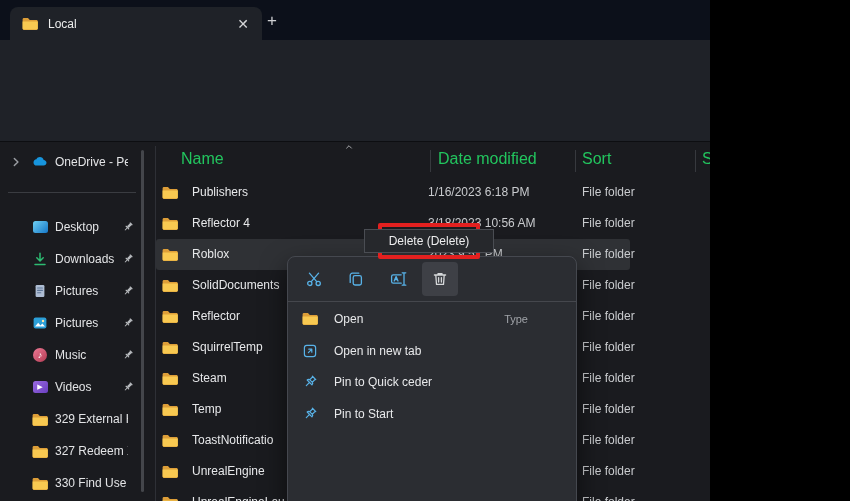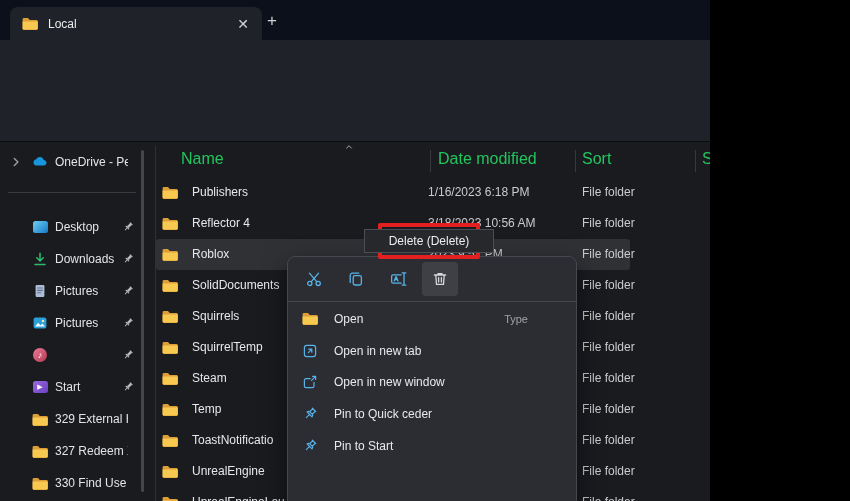--- a/index.html
+++ b/index.html
@@ -400,29 +400,30 @@
           </span>
         <span class="side-label">Pictures</span>
         <svg class="side-pin">
             <use href="#sym-pin"></use>
           </svg>
       </div>
       <div class="side-item" style="top:198px">
         <span class="side-ic">
             <span class="icon-music">♪</span>
           </span>
+        <span class="side-label">Music</span>
         <svg class="side-pin">
             <use href="#sym-pin"></use>
           </svg>
       </div>
       <div class="side-item" style="top:230px">
         <span class="side-ic">
             <span class="icon-videos">▶</span>
           </span>
-        <span class="side-label">Start</span>
+        <span class="side-label">Videos</span>
         <svg class="side-pin">
             <use href="#sym-pin"></use>
           </svg>
       </div>
       <div class="side-item" style="top:262px">
         <span class="side-ic">
             <svg width="16" height="13">
               <use href="#sym-folder"></use>
             </svg>
           </span>
@@ -491,21 +492,21 @@
       <svg class="fi">
           <use href="#sym-folder"></use>
         </svg>
       <span class="cell c-name">SolidDocuments</span>
       <span class="cell c-type">File folder</span>
     </div>
     <div class="row" style="top:159px">
       <svg class="fi">
           <use href="#sym-folder"></use>
         </svg>
-      <span class="cell c-name">Squirrels</span>
+      <span class="cell c-name">Reflector</span>
       <span class="cell c-type">File folder</span>
     </div>
     <div class="row" style="top:190px">
       <svg class="fi">
           <use href="#sym-folder"></use>
         </svg>
       <span class="cell c-name">SquirrelTemp</span>
       <span class="cell c-type">File folder</span>
     </div>
     <div class="row" style="top:221px">
@@ -583,39 +584,31 @@
         <span class="mi-icon blue">
             <svg width="16" height="16">
               <use href="#sym-newtab"></use>
             </svg>
           </span>
         <span class="mi-label">Open in new tab</span>
       </div>
       <div class="menu-item">
         <span class="mi-icon blue">
             <svg width="16" height="16">
-              <use href="#sym-newwin"></use>
-            </svg>
-          </span>
-        <span class="mi-label">Open in new window</span>
+              <use href="#sym-pin-o"></use>
+            </svg>
+          </span>
+        <span class="mi-label">Pin to Quick ceder</span>
       </div>
       <div class="menu-item">
         <span class="mi-icon blue">
             <svg width="16" height="16">
               <use href="#sym-pin-o"></use>
             </svg>
           </span>
-        <span class="mi-label">Pin to Quick ceder</span>
-      </div>
-      <div class="menu-item">
-        <span class="mi-icon blue">
-            <svg width="16" height="16">
-              <use href="#sym-pin-o"></use>
-            </svg>
-          </span>
         <span class="mi-label">Pin to Start</span>
       </div>
     </div>
   </div>
 
   <div class="annotation">
     <div class="tooltip">
       <span>Delete (Delete)</span>
     </div>
   </div>

